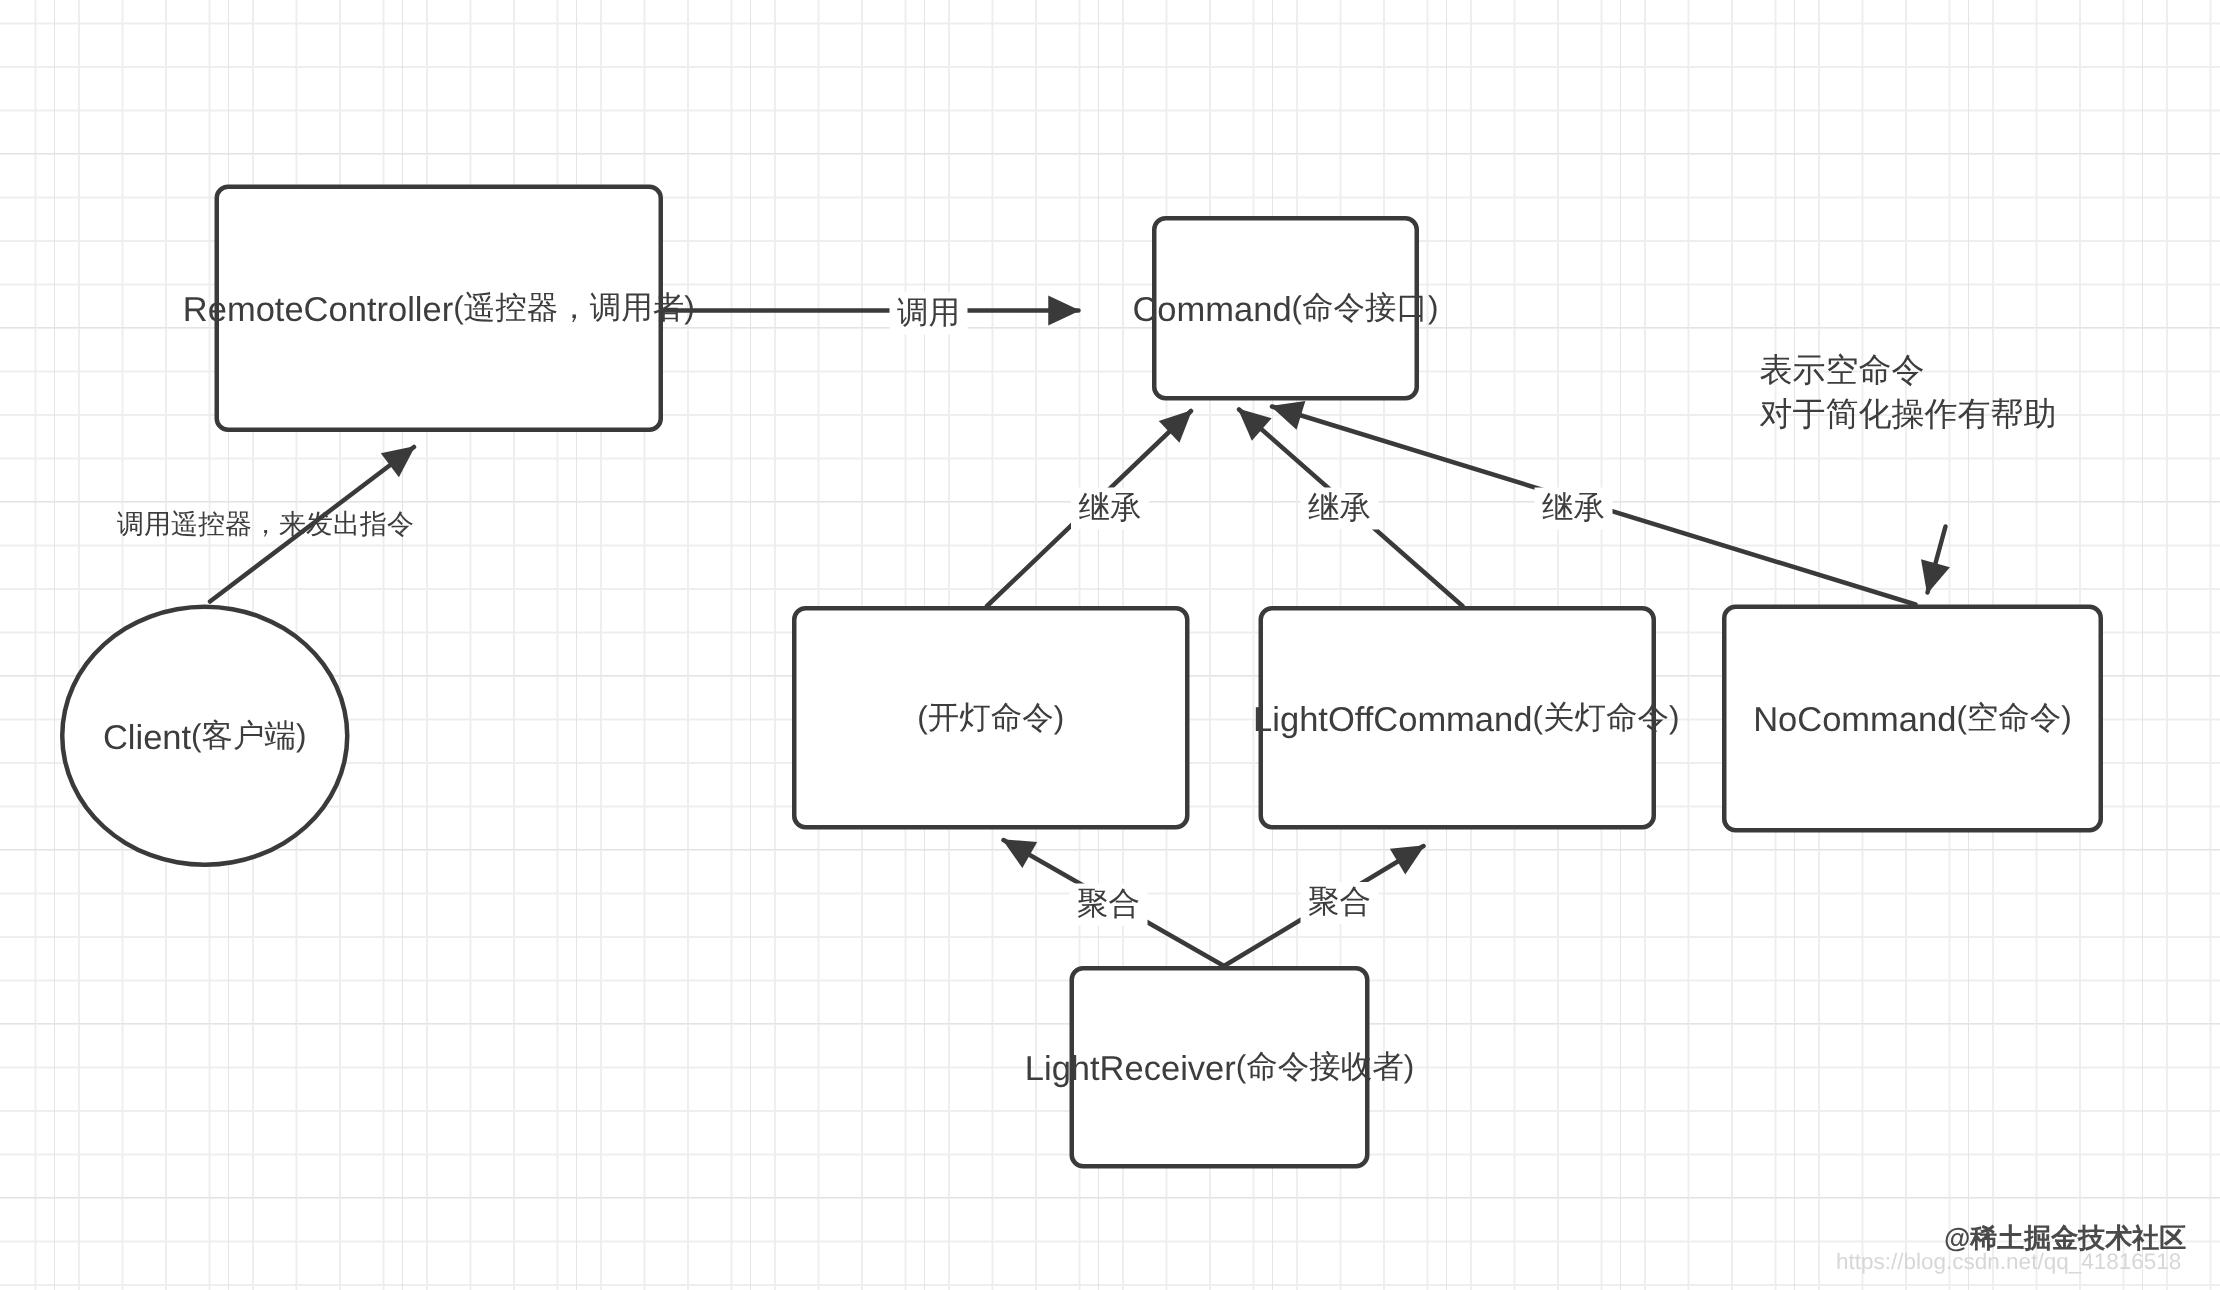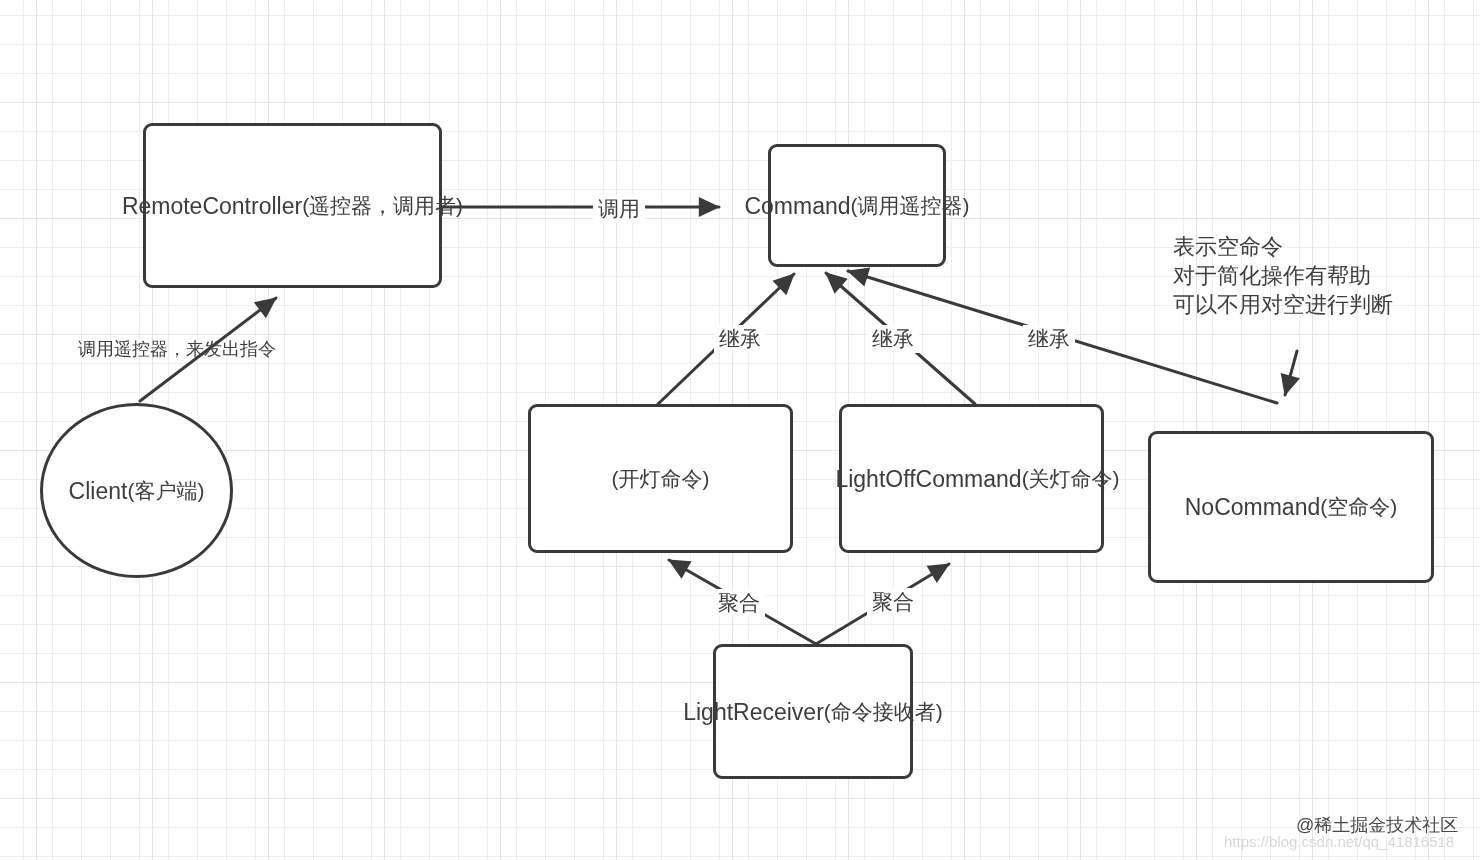--- a/index.html
+++ b/index.html
@@ -27,21 +27,21 @@
   .node-sub{font-size:21px;line-height:28px;white-space:nowrap;}
   .edge-label{
     position:absolute;background:#ffffff;color:#3d3d3d;
     font-size:21px;line-height:26px;padding:1px 5px;white-space:nowrap;
   }
   .free-label{position:absolute;color:#3d3d3d;font-size:18px;white-space:nowrap;}
   .annotation{
     position:absolute;left:1173px;top:232px;width:252px;
     color:#3d3d3d;font-size:22px;line-height:29px;text-align:left;
   }
-  .wm-community{position:absolute;left:1296px;top:813px;color:#4a4a4a;font-size:18px;white-space:nowrap;}
+  .wm-community{position:absolute;left:1296px;top:813px;color:#4a4a4a;font-size:18px;white-space:nowrap;font-weight:bold;}
   .wm-url{position:absolute;left:1224px;top:833px;color:#d7d7d7;font-size:15px;white-space:nowrap;}
 </style>
 </head>
 <body>
 
 <div class="canvas">
 
   <svg class="edges" viewBox="0 0 1480 860">
     <defs>
       <marker id="arrowhead" viewBox="0 0 12 12" refX="10.5" refY="6" markerWidth="8.5" markerHeight="8.5" orient="auto-start-reverse" markerUnits="strokeWidth">
@@ -58,38 +58,38 @@
     <line x1="816" y1="644" x2="949" y2="564" marker-end="url(#arrowhead)"></line>
   </svg>
 
   <div class="node" style="left:143px;top:123px;width:299px;height:165px;">
     <div class="node-title">RemoteController</div>
     <div class="node-sub">(遥控器，调用者)</div>
   </div>
 
   <div class="node" style="left:725px;top:144px;width:178px;height:123px;margin-left:43px;">
     <div class="node-title">Command</div>
-    <div class="node-sub">(调用遥控器)</div>
+    <div class="node-sub">(命令接口)</div>
   </div>
 
   <div class="node circle" style="left:40px;top:403px;width:193px;height:175px;">
     <div class="node-title">Client</div>
     <div class="node-sub">(客户端)</div>
   </div>
 
   <div class="node" style="left:528px;top:404px;width:265px;height:149px;">
     <div class="node-sub">(开灯命令)</div>
   </div>
 
   <div class="node" style="left:839px;top:404px;width:265px;height:149px;padding-left:12px;">
     <div class="node-title">LightOffCommand</div>
     <div class="node-sub">(关灯命令)</div>
   </div>
 
-  <div class="node" style="left:1148px;top:403px;width:286px;height:152px;margin-top:28px;">
+  <div class="node" style="left:1148px;top:403px;width:254px;height:152px;">
     <div class="node-title">NoCommand</div>
     <div class="node-sub">(空命令)</div>
   </div>
 
   <div class="node" style="left:713px;top:644px;width:200px;height:135px;">
     <div class="node-title">LightReceiver</div>
     <div class="node-sub">(命令接收者)</div>
   </div>
 
   <div class="edge-label" style="left:557px;top:195px;margin-left:36px;">调用</div>
@@ -97,19 +97,18 @@
   <div class="edge-label" style="left:867px;top:325px;">继承</div>
   <div class="edge-label" style="left:1023px;top:325px;">继承</div>
   <div class="edge-label" style="left:713px;top:589px;">聚合</div>
   <div class="edge-label" style="left:867px;top:588px;">聚合</div>
 
   <div class="free-label" style="left:78px;top:337px;">调用遥控器，来发出指令</div>
 
   <div class="annotation">
     <div>表示空命令</div>
     <div>对于简化操作有帮助</div>
-    <div>可以不用对空进行判断</div>
   </div>
 
   <div class="wm-community">@稀土掘金技术社区</div>
   <div class="wm-url">https://blog.csdn.net/qq_41816518</div>
 
 </div>
 
 </body></html>

